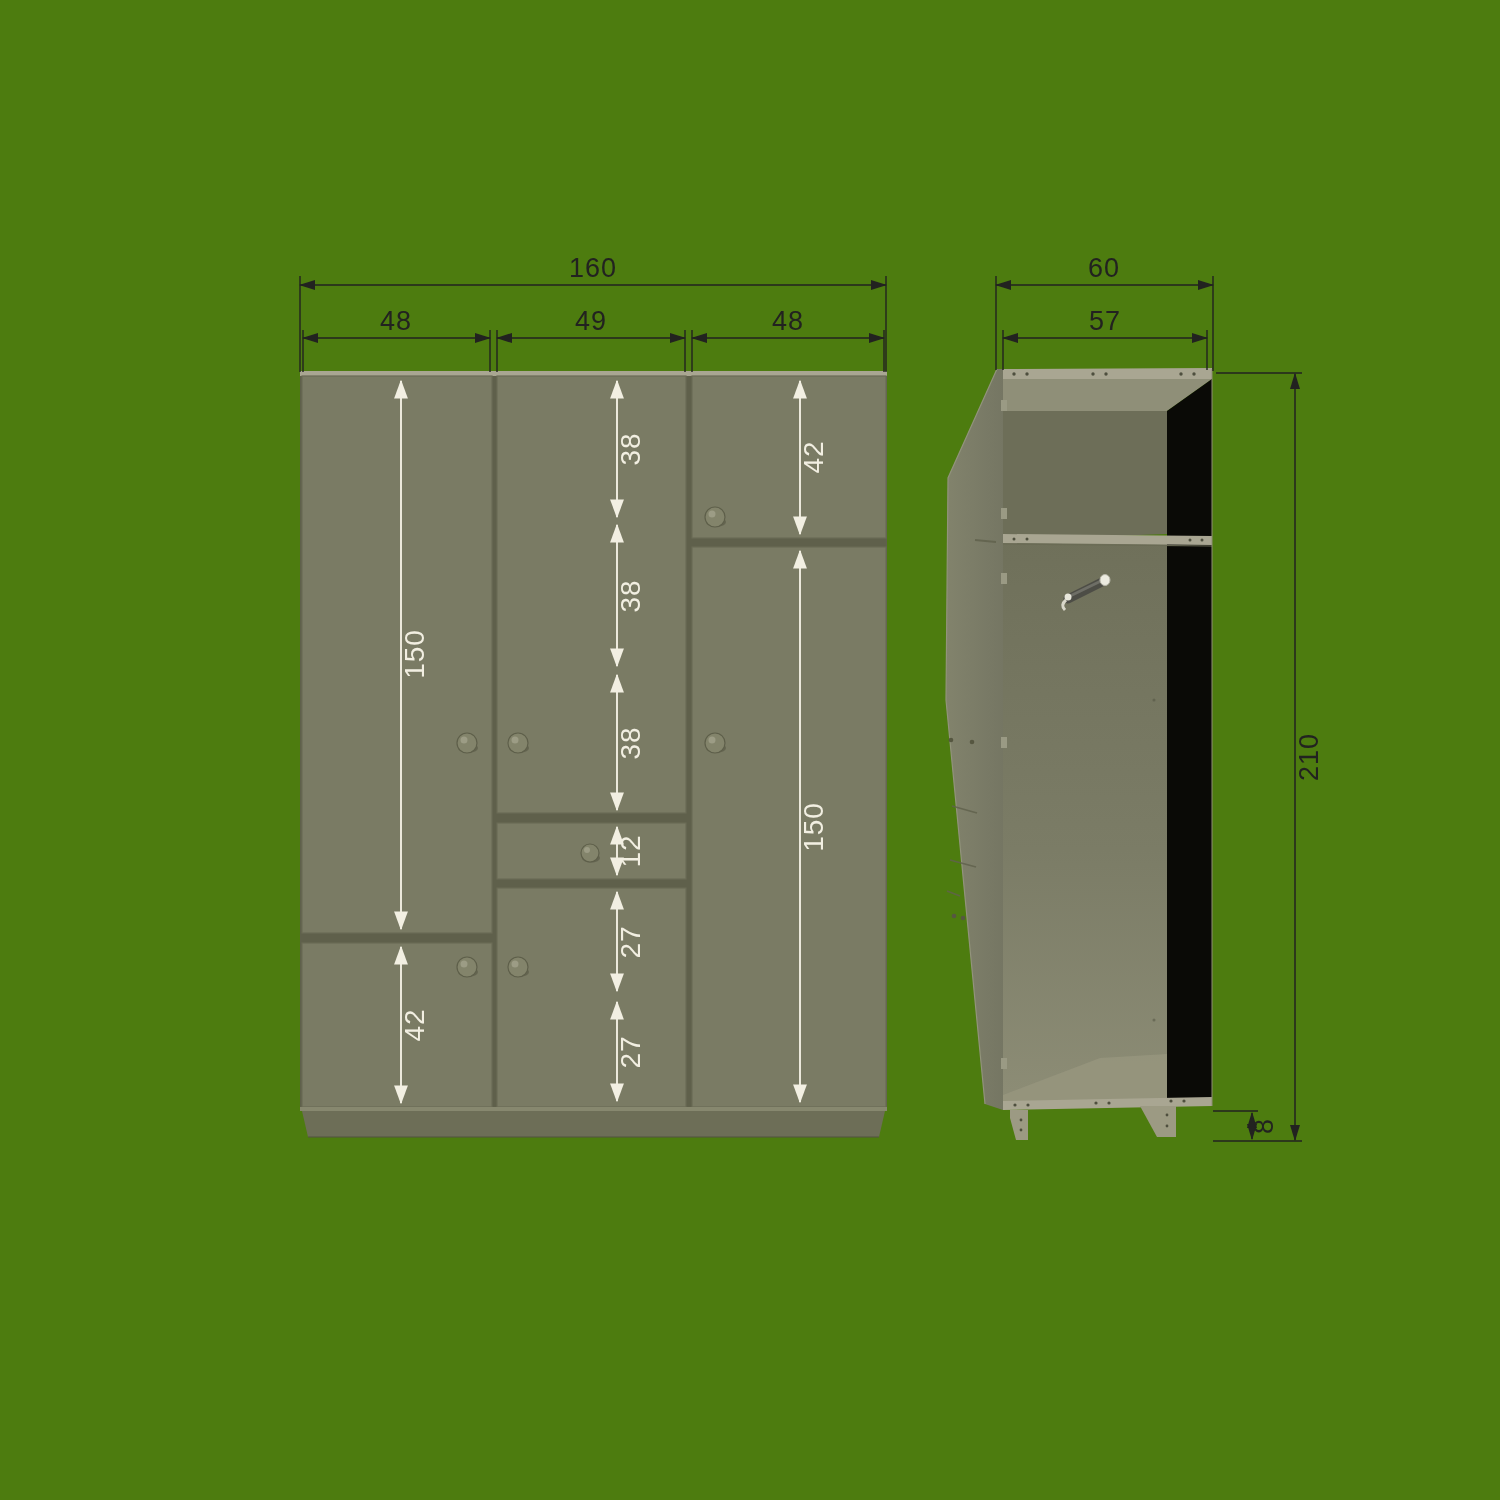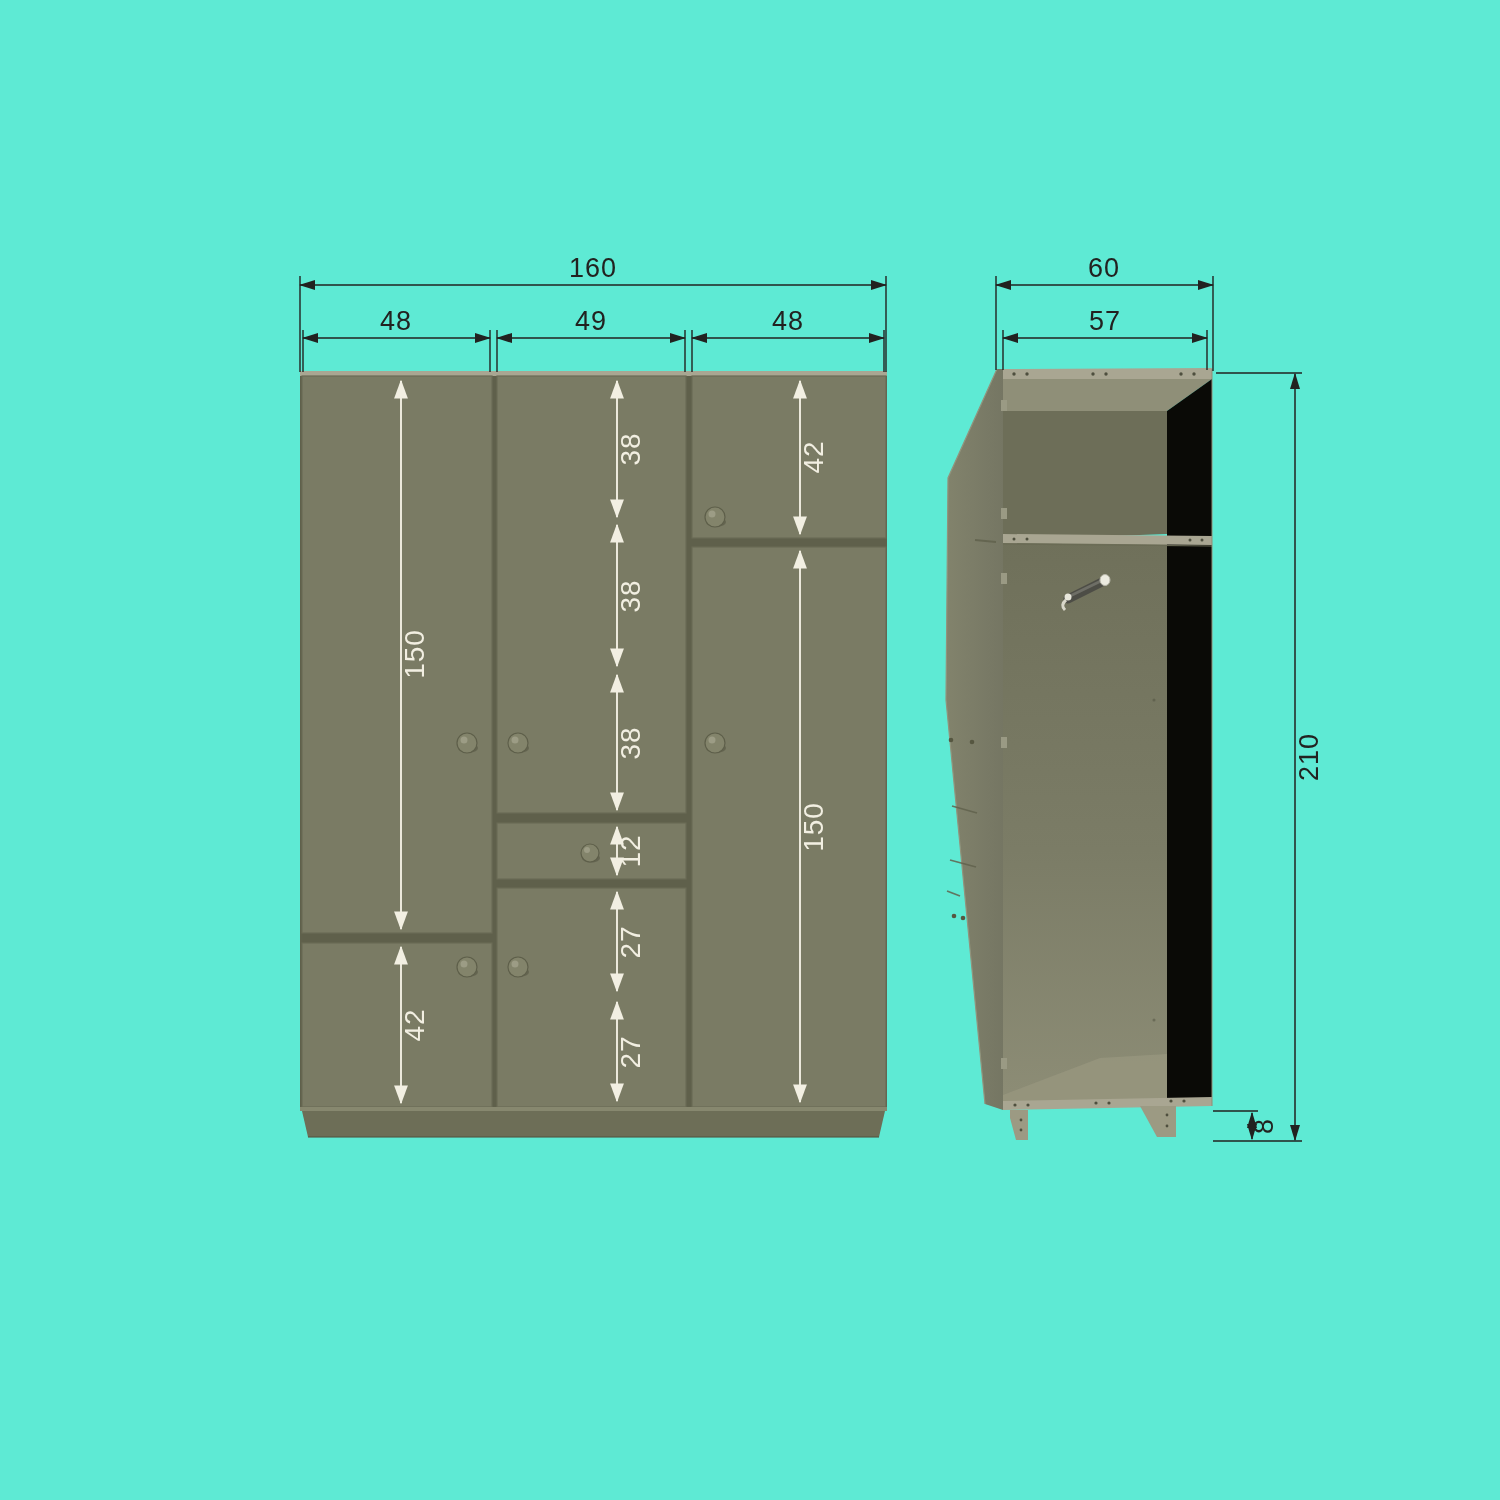--- a/index.html
+++ b/index.html
@@ -1,17 +1,17 @@
 <!DOCTYPE html>
 <html><head>
 <meta charset="utf-8">
 <style>
   html,body{margin:0;padding:0;background:#ffffff;}
   body{width:1500px;height:1500px;font-family:"Liberation Sans",sans-serif;}
-  .stage{position:relative;width:1500px;height:1500px;background:#5eead4;overflow:hidden;text-align:right;}
+  .stage{position:relative;width:1500px;height:1500px;background:#4d7c0f;overflow:hidden;text-align:right;}
   svg{display:block;}
   text{font-family:"Liberation Sans",sans-serif;letter-spacing:1px;}
   .dim-black{fill:#222220;font-size:27px;text-anchor:middle;}
   .dim-white{fill:#f2efe2;font-size:28px;text-anchor:middle;}
   .ln-black{stroke:#222220;stroke-width:1.5;fill:none;}
   .ext-black{stroke:#222220;stroke-width:1.4;fill:none;}
   .ln-white{stroke:#f2efe2;stroke-width:1.9;fill:none;}
   .door{fill:#7a7b64;stroke:#6a6b55;stroke-width:1.2;}
   .edge-light{fill:#a9a692;}
   .screw{fill:#4e4f3e;}

